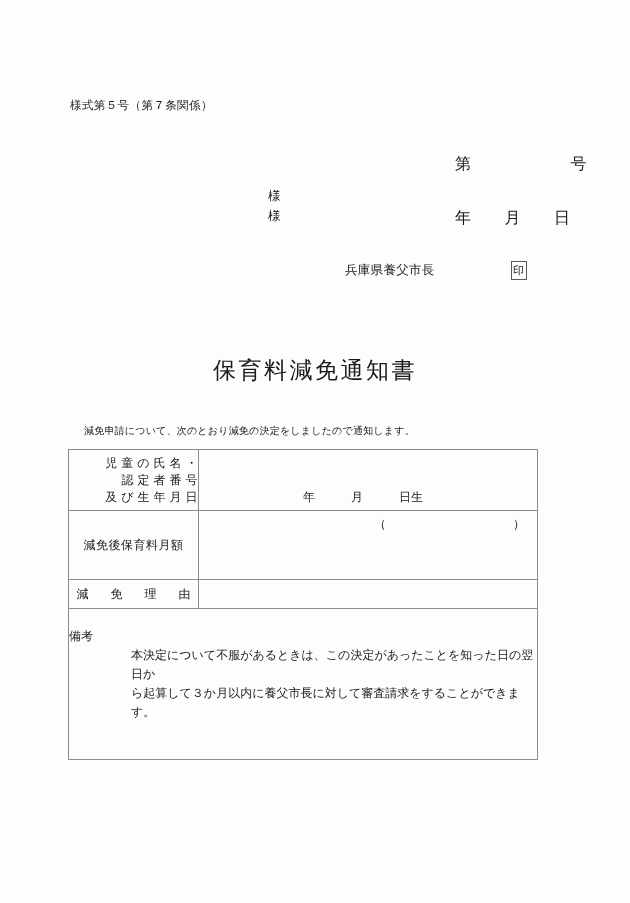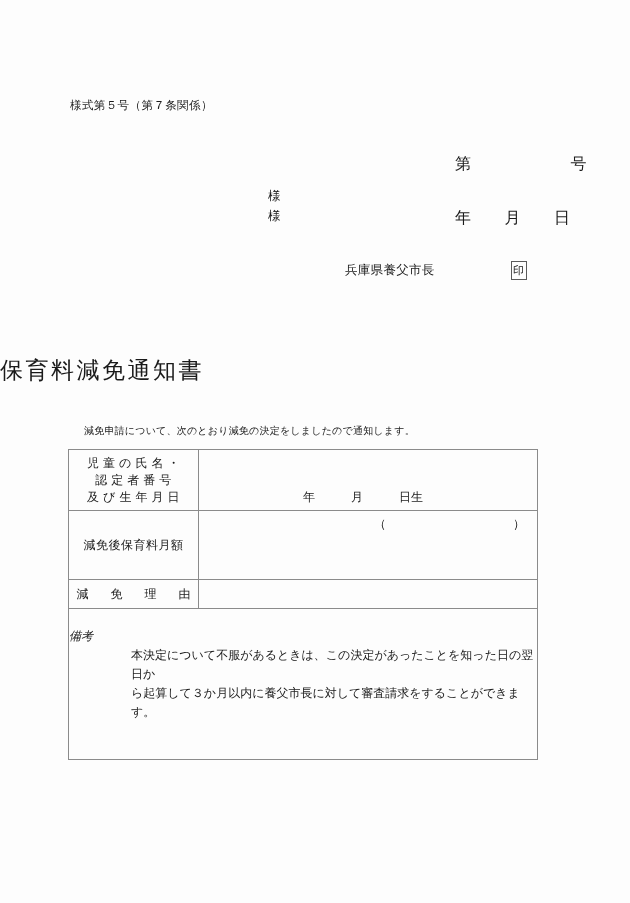--- a/index.html
+++ b/index.html
@@ -75,21 +75,21 @@
     text-align: center;
     box-sizing: border-box;
   }
 
   
   .doc-title {
     position: absolute;
     left: 0;
     right: 0;
     top: 355px;
-    text-align: left;
+    text-align: center;
     font-size: 23px;
     letter-spacing: 2.5px;
     font-family: "Liberation Serif", "DejaVu Serif", serif;
   }
 
   
   .lead-text {
     position: absolute;
     left: 84px;
     top: 424px;
@@ -120,21 +120,21 @@
     text-align: center;
     white-space: pre-line;
   }
   .label-cell.spaced { letter-spacing: 5px; text-indent: 5px; }
   .label-cell.tight  { letter-spacing: 0.5px; }
   .value-cell {
     padding: 4px 8px;
     line-height: 17px;
     white-space: pre;
   }
-  .row-name .label-cell { height: 56px; }
+  .row-name .label-cell { height: 56px; text-align: right; }
   .row-name .value-cell {
     height: 56px;
     text-align: center;
     vertical-align: bottom;
     padding-bottom: 4px;
     padding-right: 10px;
   }
   .row-office .label-cell,
   .row-office .value-cell { height: 28px; }
   .row-amount .label-cell,
@@ -163,21 +163,20 @@
     line-height: 19px;
   }
   .remarks-inner {
     display: flex;
     align-items: flex-start;
   }
   .remarks-label {
     flex: 0 0 auto;
     padding-right: 22px;
     white-space: pre;
-    font-style: italic;
   }
   .remarks-body {
     flex: 1 1 auto;
     white-space: pre-line;
     text-indent: 0;
     margin-left: 16px;
   }
   .remarks-body .line2 { display: block; }
 </style>
 </head>

